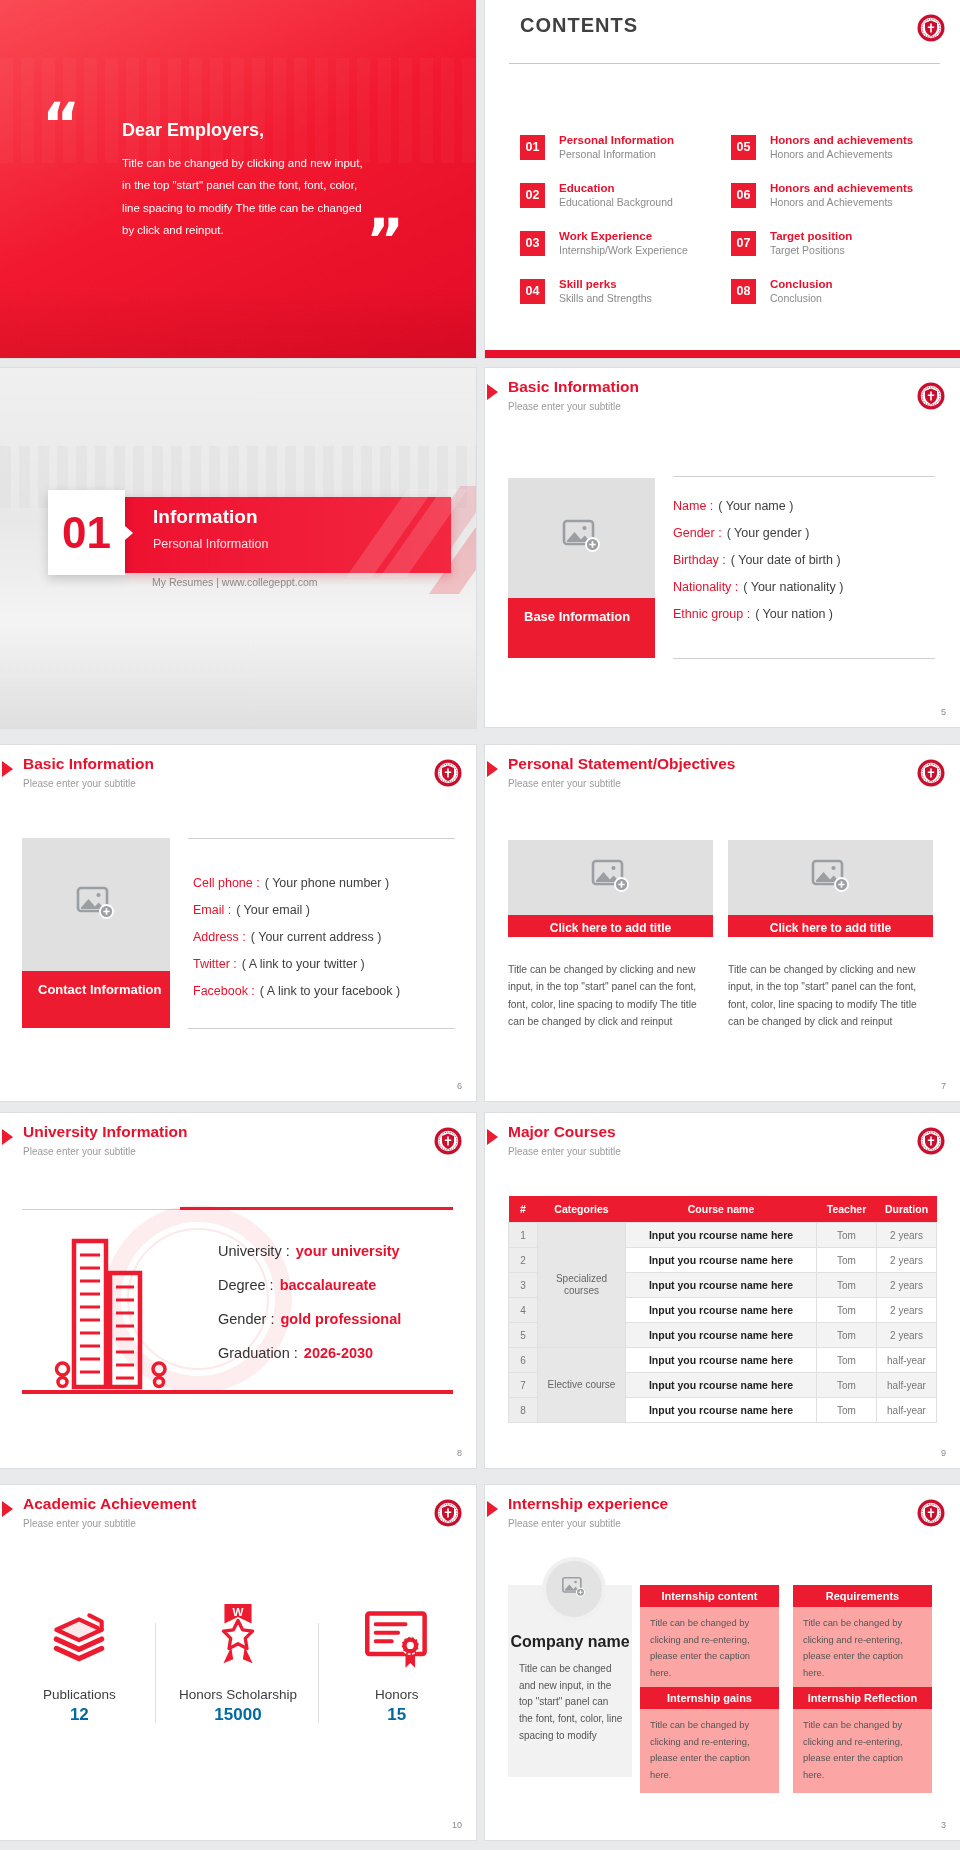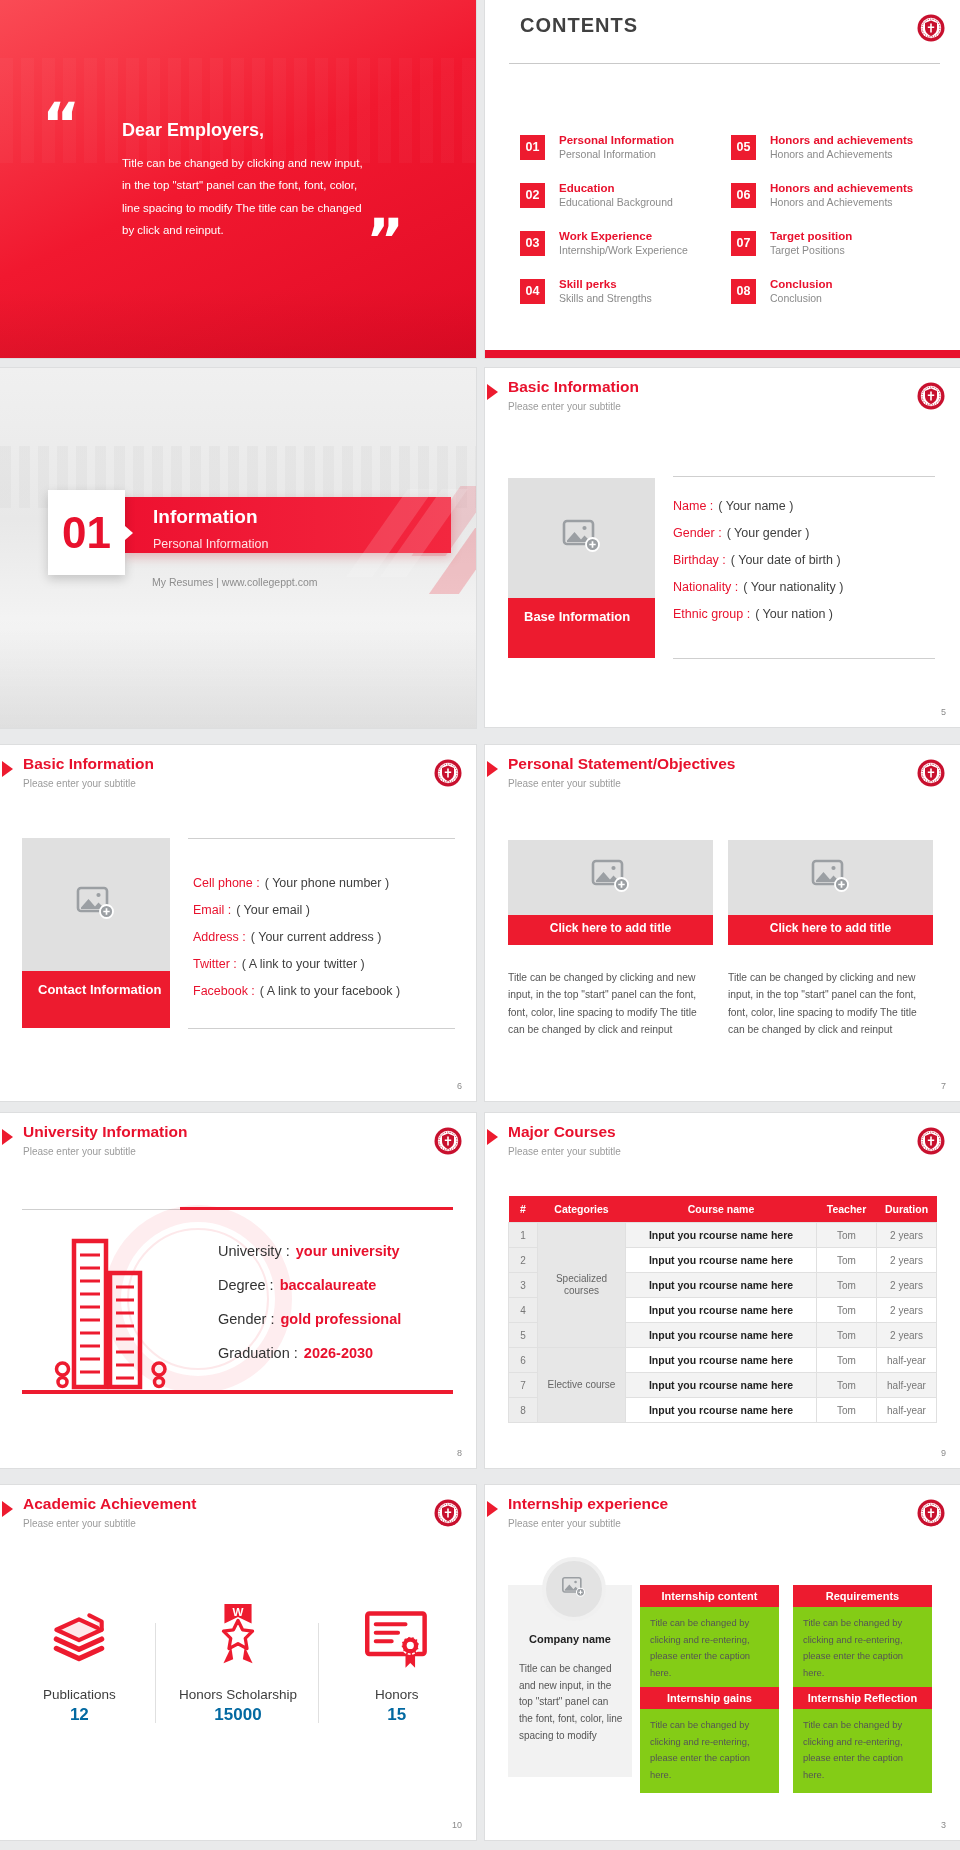--- a/index.html
+++ b/index.html
@@ -41,38 +41,38 @@
   .c-num{position:absolute;left:0;top:0;width:25px;height:25px;background:#ed1b2f;color:#fff;font-size:12.5px;font-weight:bold;text-align:center;line-height:25px;}
   .c-it{position:absolute;left:39px;top:-1px;font-size:11.5px;font-weight:bold;color:#e8112d;white-space:nowrap;}
   .c-is{position:absolute;left:39px;top:13px;font-size:10.5px;color:#8a8a8a;white-space:nowrap;}
   
   .photo-bg{position:absolute;inset:0;background:linear-gradient(180deg,#f0f0f0 0%,#e8e8e8 42%,#f4f4f4 72%,#ebebeb 100%);}
   .ph-band{position:absolute;left:0;right:0;top:78px;height:62px;background:repeating-linear-gradient(90deg,#dddddd 0 11px,transparent 11px 19px);opacity:.45;}
   .ph-soft{position:absolute;left:0;right:0;bottom:0;height:110px;background:linear-gradient(180deg,rgba(0,0,0,0),rgba(0,0,0,0.05));}
   .sec-chev1{position:absolute;left:436px;top:118px;width:34px;height:70px;background:#ed1b2f;opacity:.16;transform:skewX(-35deg);}
   .sec-chev2{position:absolute;left:452px;top:160px;width:30px;height:66px;background:#ed1b2f;opacity:.22;transform:skewX(-35deg);}
   .sec-num{position:absolute;left:48px;top:122px;width:77px;height:85px;background:#fff;box-shadow:0 4px 10px rgba(0,0,0,0.18);color:#e8112d;font-size:44px;font-weight:bold;text-align:center;line-height:85px;z-index:3;}
-  .sec-banner{position:absolute;left:125px;top:129px;width:326px;height:56px;background:linear-gradient(90deg,#ee1130,#f3273f);z-index:2;box-shadow:0 4px 10px rgba(200,0,20,0.25);}
+  .sec-banner{position:absolute;left:125px;top:129px;width:326px;height:76px;background:linear-gradient(90deg,#ee1130,#f3273f);z-index:2;box-shadow:0 4px 10px rgba(200,0,20,0.25);}
   .sec-notch{position:absolute;left:125px;top:158px;width:0;height:0;border-top:7px solid transparent;border-bottom:7px solid transparent;border-left:8px solid #fff;z-index:4;}
   .sec-banner .bchev{position:absolute;top:-8px;width:26px;height:88px;background:rgba(255,255,255,0.14);transform:skewX(-35deg);}
   .sec-t1{position:absolute;left:28px;top:9px;font-size:19px;font-weight:bold;color:#fff;}
   .sec-t2{position:absolute;left:28px;top:40px;font-size:12.5px;color:#ffe3e6;}
   .sec-footer{position:absolute;left:152px;top:208px;font-size:10.5px;color:#8d8d8d;}
   
   .ph-box{position:absolute;background:#e0e0e0;display:flex;align-items:center;justify-content:center;}
   .red-label{position:absolute;background:#ed1b2f;color:#fff;font-weight:bold;font-size:13px;line-height:1.5;padding:9px 0 0 16px;box-sizing:border-box;}
   .f-list{position:absolute;}
   .f-row{height:27px;font-size:12.5px;white-space:nowrap;}
   .f-label{color:#e8112d;}
   .f-value{color:#404040;margin-left:5px;}
   .hline{position:absolute;height:1px;background:#cfcfcf;}
   
   .st-card{position:absolute;width:205px;}
   .st-ph{height:75px;background:#e0e0e0;display:flex;align-items:center;justify-content:center;}
-  .st-btn{height:30px;background:#ed1b2f;color:#fff;font-size:12px;font-weight:bold;text-align:center;line-height:27px;}
+  .st-btn{height:22px;background:#ed1b2f;color:#fff;font-size:12px;font-weight:bold;text-align:center;line-height:27px;}
   .st-cap{margin-top:24px;font-size:10.3px;line-height:1.68;color:#555;}
   
   .u-line-g{position:absolute;left:22px;top:96px;width:158px;height:1px;background:#cfcfcf;}
   .u-line-r{position:absolute;left:180px;top:94px;width:273px;height:3px;background:#ed1b2f;}
   .u-underline{position:absolute;left:22px;top:277px;width:431px;height:4px;background:#ed1b2f;}
   .seal{position:absolute;left:104px;top:92px;width:188px;height:188px;border-radius:50%;border:17px solid rgba(237,27,47,0.08);box-sizing:border-box;}
   .seal::after{content:"";position:absolute;inset:6px;border-radius:50%;border:2px solid rgba(237,27,47,0.10);}
   .u-building{position:absolute;left:54px;top:122px;}
   .u-list{position:absolute;left:218px;top:130px;}
   .u-row{height:34px;font-size:14.5px;white-space:nowrap;}
@@ -89,25 +89,25 @@
   
   .a-stats{position:absolute;left:0;right:0;top:112px;display:flex;}
   .a-stat{flex:1;text-align:center;}
   .a-icon{height:74px;display:flex;align-items:flex-end;justify-content:center;}
   .a-label{margin-top:16px;font-size:13.5px;color:#3d3d3d;}
   .a-value{margin-top:3px;font-size:17px;font-weight:bold;color:#0369a1;}
   .a-div{position:absolute;top:138px;width:1px;height:100px;background:#e0e0e0;}
   
   .co-card{position:absolute;left:23px;top:100px;width:124px;height:192px;background:#f2f2f2;}
   .co-circ{position:absolute;left:34px;top:-28px;width:56px;height:56px;border-radius:50%;background:#e3e3e3;border:4px solid #f0f0f0;display:flex;align-items:center;justify-content:center;}
-  .co-name{position:absolute;left:0;right:0;top:48px;text-align:center;font-size:11px;font-weight:bold;color:#222;}
+  .co-name{position:absolute;left:0;right:0;top:48px;text-align:center;font-size:16px;font-weight:bold;color:#222;}
   .co-cap{position:absolute;left:11px;right:8px;top:76px;font-size:10px;line-height:1.67;color:#555;}
   .i-box{position:absolute;width:139px;}
   .i-head{height:22px;background:#ed1b2f;color:#fff;font-size:11px;font-weight:bold;text-align:center;line-height:22px;}
-  .i-cap{background:#84cc16;padding:8px 9px 9px 10px;font-size:9.4px;line-height:1.78;color:#555;min-height:49px;}
+  .i-cap{background:#fca5a5;padding:8px 9px 9px 10px;font-size:9.4px;line-height:1.78;color:#555;min-height:49px;}
   .small-img svg{transform:scale(.62);}
 </style>
 </head>
 <body>
 
 <div class="canvas">
 
   <div class="slide s1">
     <div class="cover-bg"></div>
     <div class="cover-band"></div>

